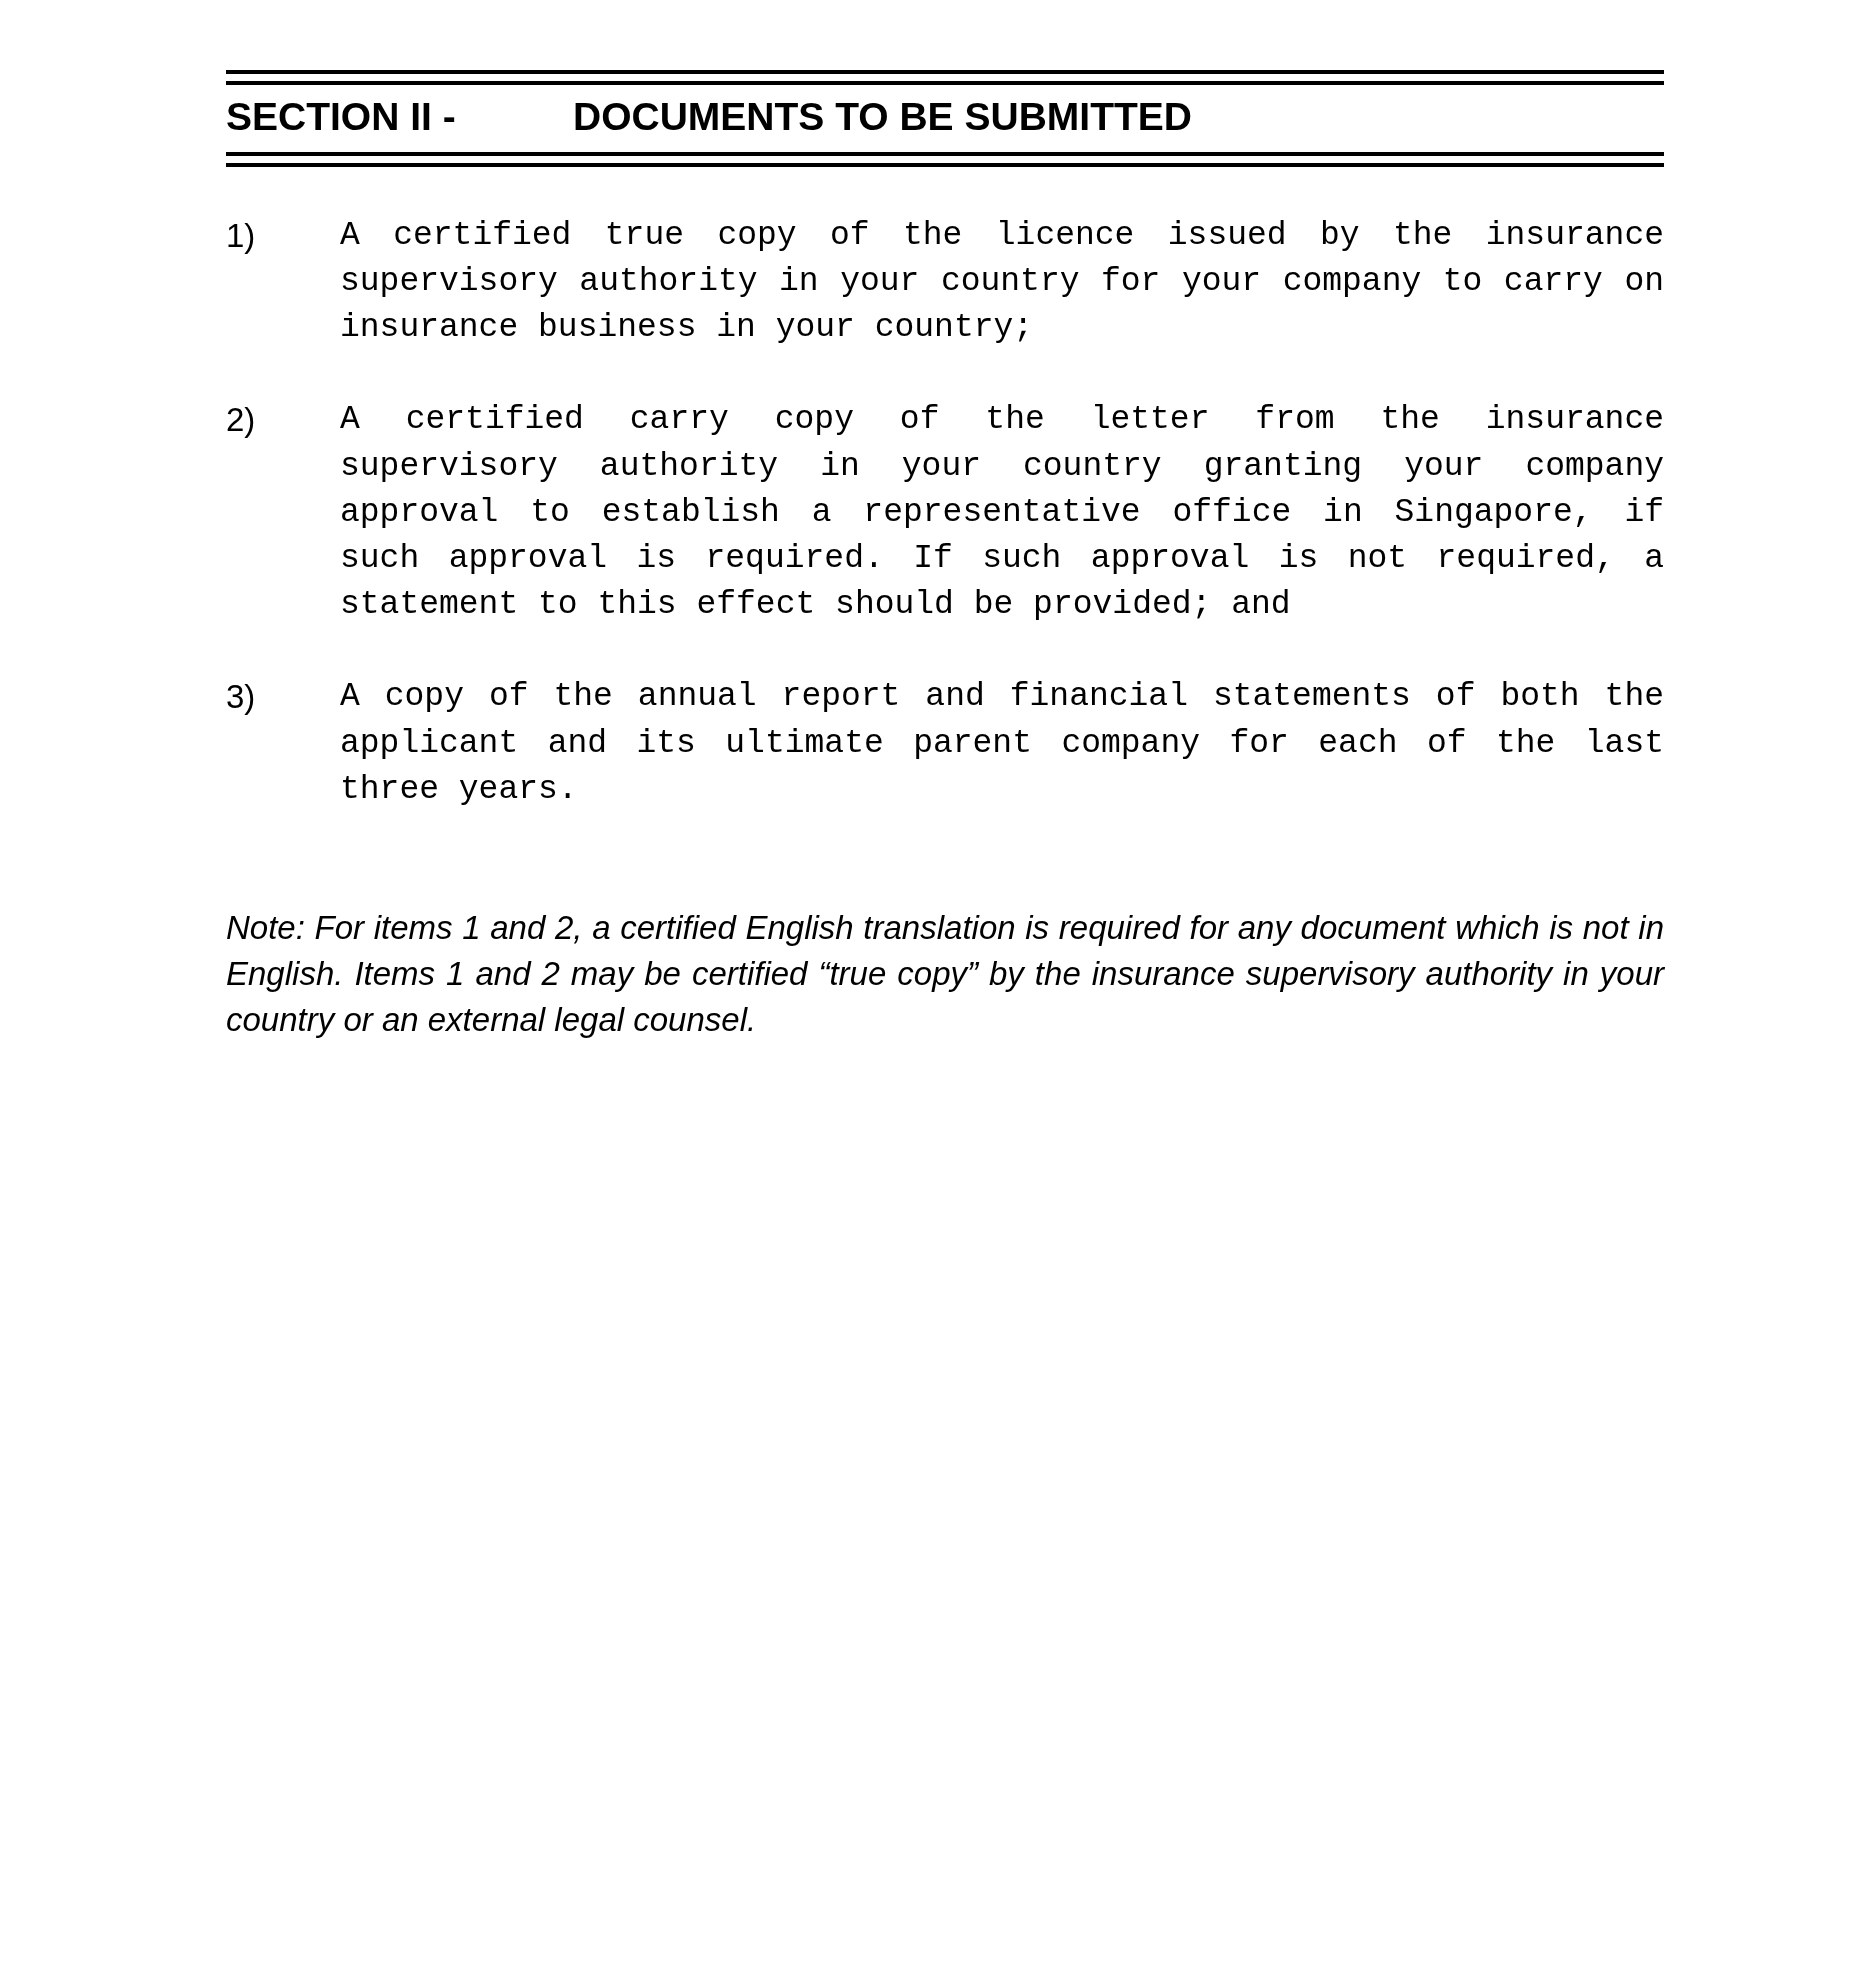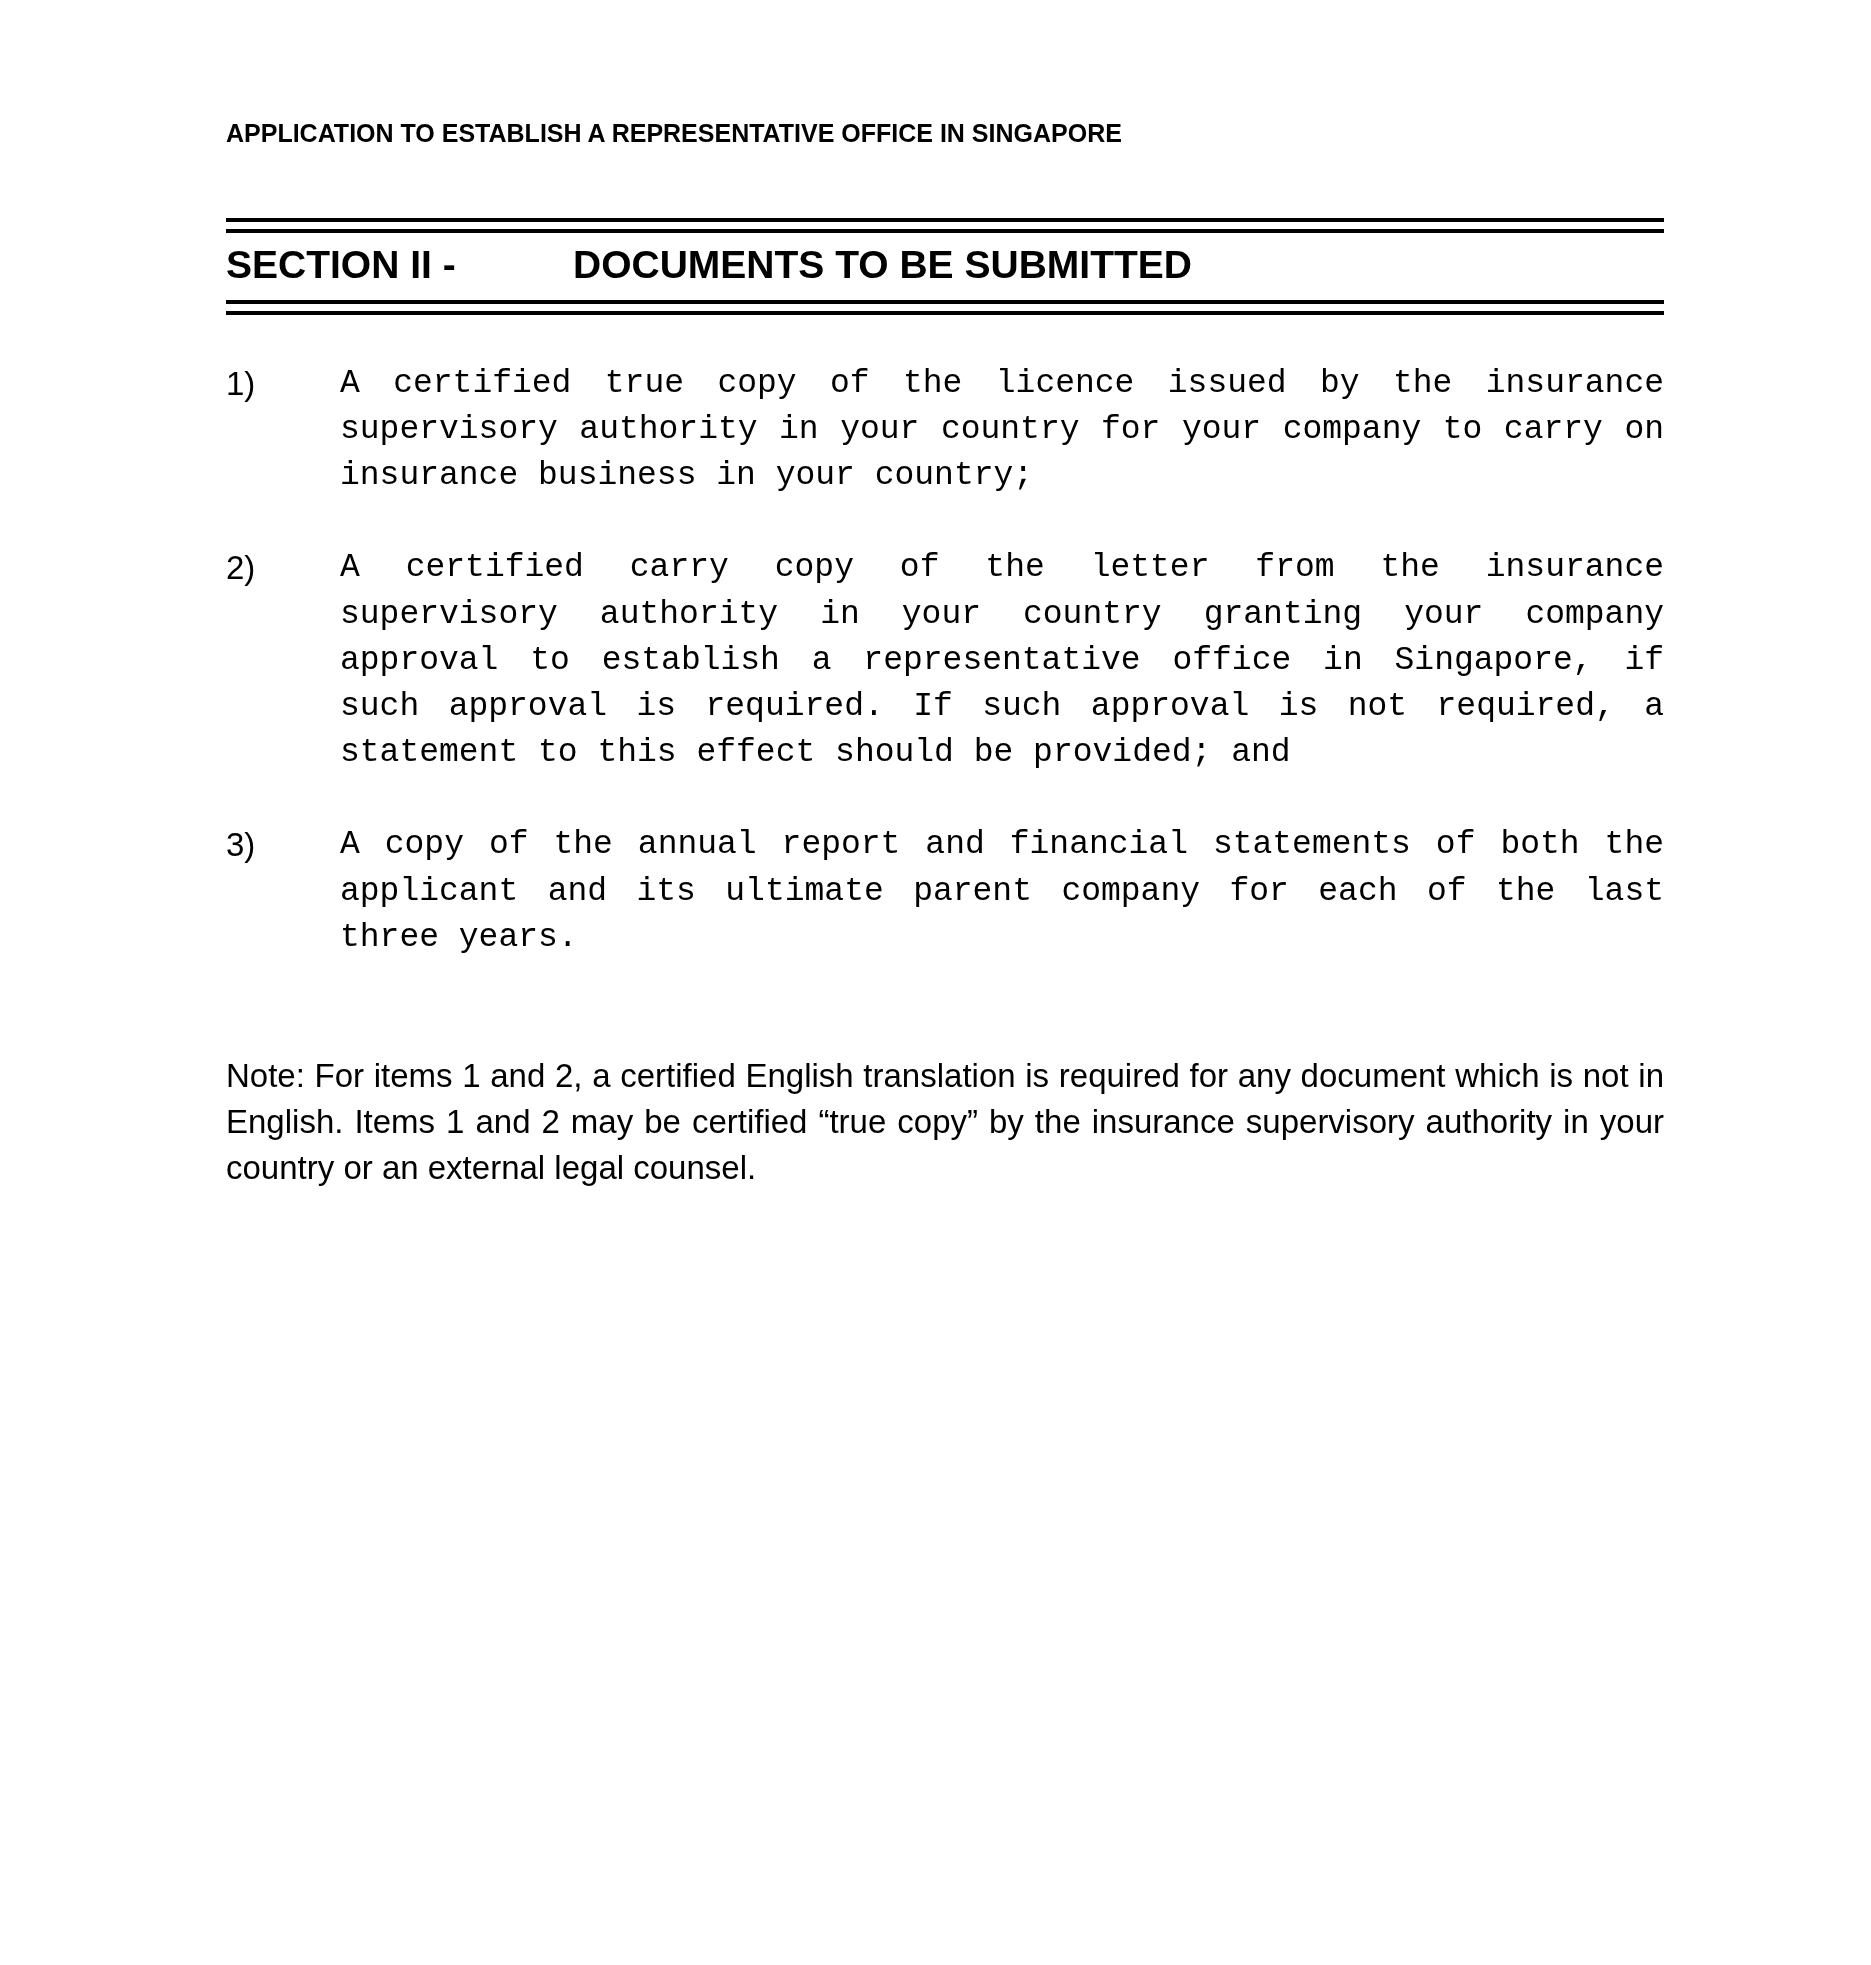--- a/index.html
+++ b/index.html
@@ -64,30 +64,30 @@
   }
   .itext {
     flex: 1 1 auto;
     text-align: justify;
     font-family: Liberation Mono, monospace;
   }
   .note {
     margin: 92px 0 0 0;
     font-size: 33px;
     line-height: 1.4;
+    font-style: italic;
     text-align: justify;
   }
 </style>
 </head>
 <body>
 
 <div class="page">
   <div class="content">
 
-    <div class="doc-header">APPLICATION TO ESTABLISH A REPRESENTATIVE OFFICE IN SINGAPORE</div>
 
     <div class="section-heading">
       <div class="rule-pair"></div>
       <div class="heading-row">
         <span class="sec-label">SECTION II -</span><span class="sec-title">DOCUMENTS TO BE SUBMITTED</span>
       </div>
       <div class="rule-pair"></div>
     </div>
 
 

